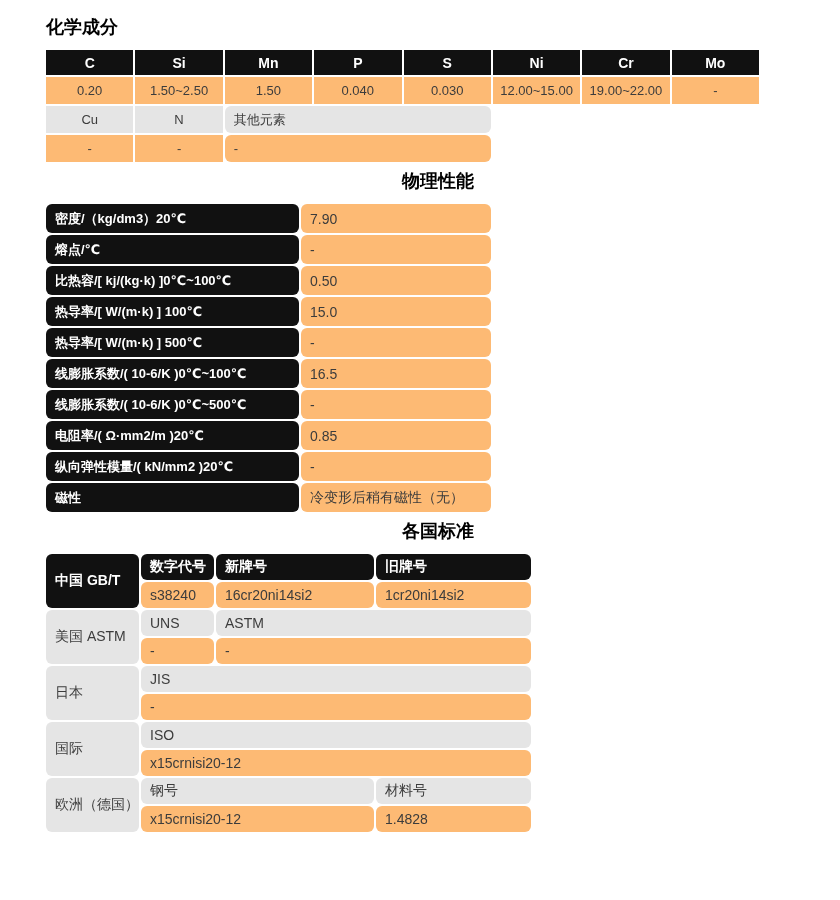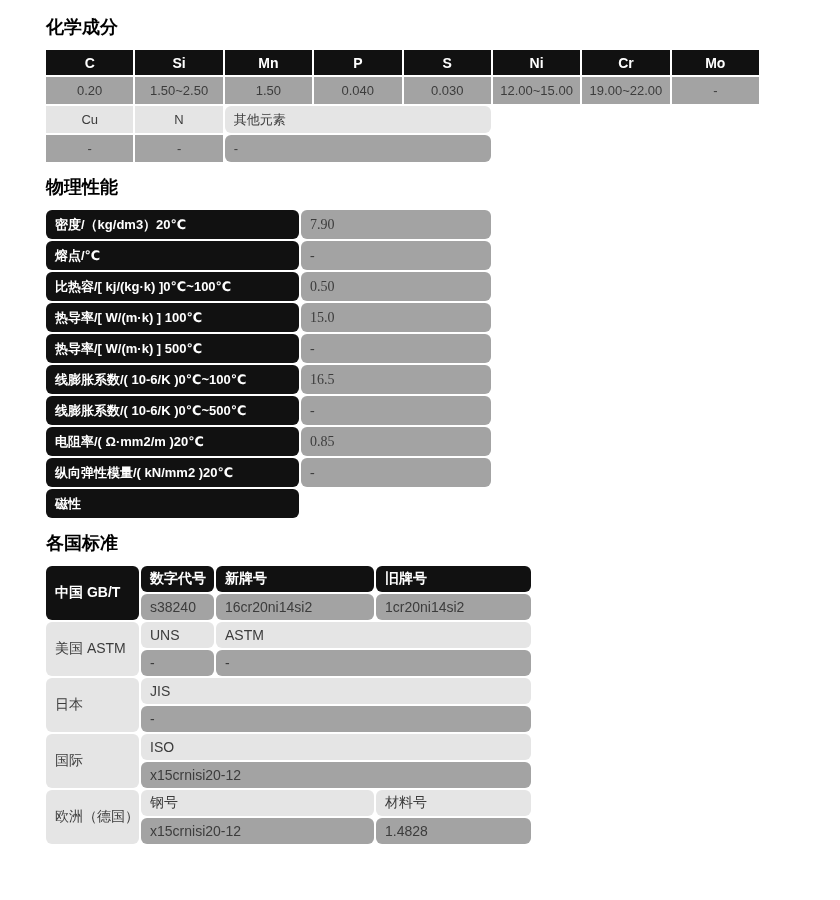--- a/index.html
+++ b/index.html
@@ -16,35 +16,35 @@
     background: #ffffff;
   }
   .sec-title {
     font-size: 18px;
     line-height: 22px;
     font-weight: 700;
     color: #000000;
     margin: 0 0 12px 0;
   }
   .section { margin: 0; padding-left: 36px; }
-  .section + .section { margin-top: 14px; }
+  .section + .section { margin-top: 8px; text-align: center; }
 
   
   .cell {
     display: flex;
     align-items: center;
     font-size: 14px;
     color: #3c3c3c;
     overflow: hidden;
     white-space: nowrap;
   }
   .center  { justify-content: center; }
   .padded  { padding: 0 9px; border-radius: 6px; }
   .dark    { background: #111111; color: #ffffff; font-weight: 700; }
-  .light   { background: #a3a3a3; }
+  .light   { background: #fdba74; }
   .mid     { background: #e5e5e5; }
   .blank   { background: transparent; }
 
   
   .chem-grid {
     display: grid;
     width: 713px;
     grid-template-columns: repeat(8, 1fr);
     grid-template-rows: 25px 27px 27px 27px;
     gap: 2px;
@@ -55,21 +55,21 @@
 
   
   .phys-grid {
     display: grid;
     width: 377px;
     grid-template-columns: 253px 190px;
     grid-auto-rows: 29px;
     gap: 2px;
   }
   .phys-grid .plabel { font-size: 13px; }
-  .phys-grid .pvalue { font-size: 14px; font-family: Liberation Serif, serif; }
+  .phys-grid .pvalue { font-size: 14px; }
 
   
   .std-grid {
     display: grid;
     width: 485px;
     grid-template-columns: 93px 73px 158px 155px;
     grid-auto-rows: 26px;
     gap: 2px;
   }
   .rspan2 { grid-row: span 2; }
@@ -129,20 +129,21 @@
       <div class="cell light padded pvalue">-</div>
       <div class="cell dark padded plabel">线膨胀系数/( 10-6/K )0℃~100℃</div>
       <div class="cell light padded pvalue">16.5</div>
       <div class="cell dark padded plabel">线膨胀系数/( 10-6/K )0℃~500℃</div>
       <div class="cell light padded pvalue">-</div>
       <div class="cell dark padded plabel">电阻率/( Ω·mm2/m )20℃</div>
       <div class="cell light padded pvalue">0.85</div>
       <div class="cell dark padded plabel">纵向弹性模量/( kN/mm2 )20℃</div>
       <div class="cell light padded pvalue">-</div>
       <div class="cell dark padded plabel">磁性</div>
+      <div class="cell light padded pvalue">冷变形后稍有磁性（无）</div>
     </div>
   </div>
 
   <div class="section">
     <h2 class="sec-title">各国标准</h2>
     <div class="std-grid">
 
       <div class="cell dark padded rspan2">中国 GB/T</div>
       <div class="cell dark padded">数字代号</div>
       <div class="cell dark padded">新牌号</div>

